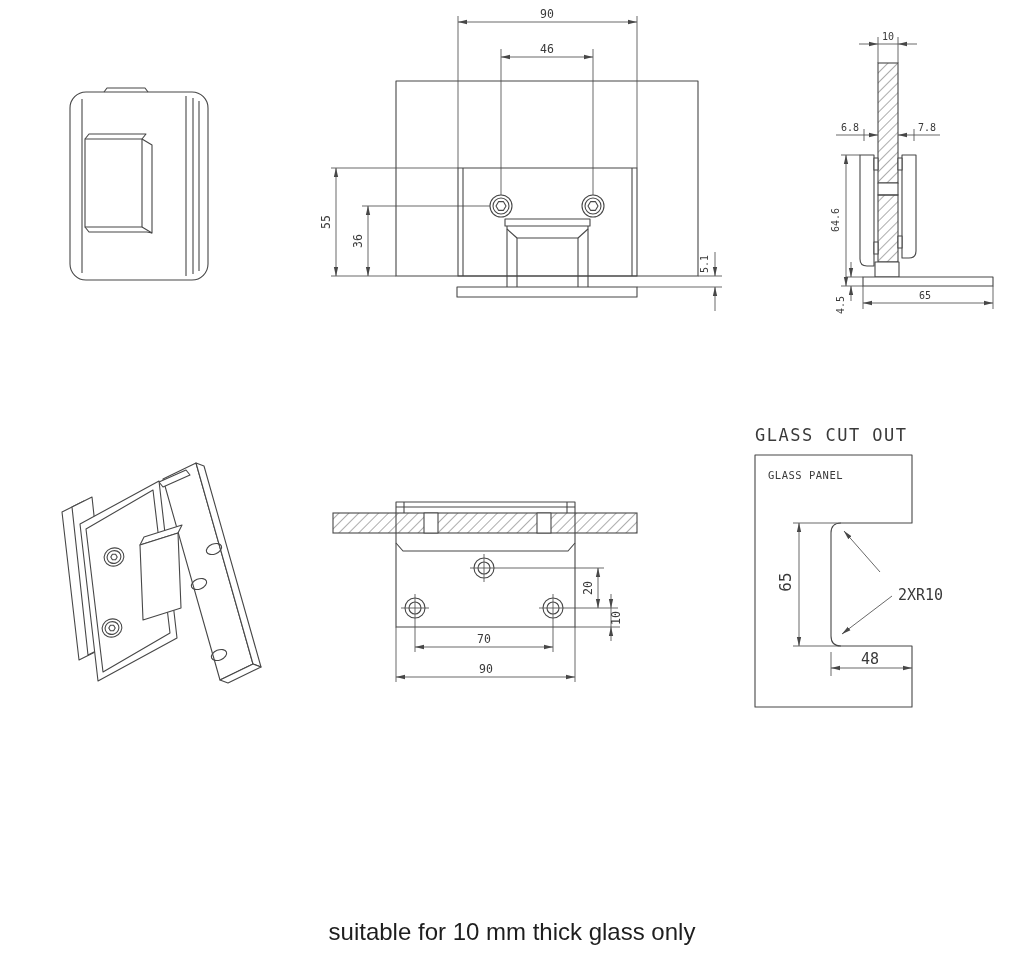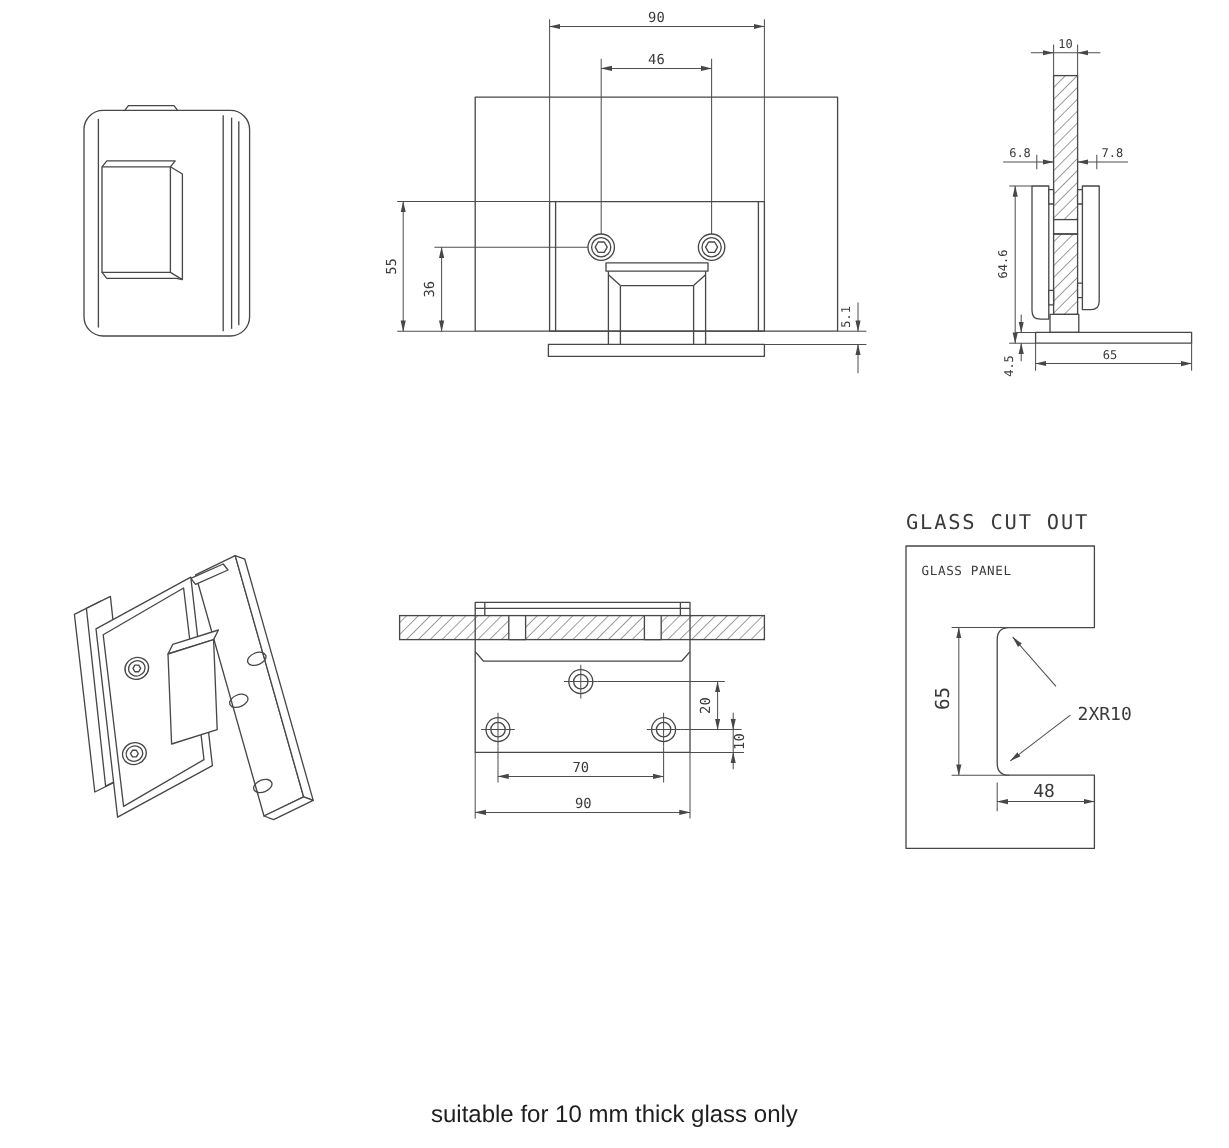--- a/index.html
+++ b/index.html
@@ -13,21 +13,21 @@
   text{fill:#3a3a3a;font-family:"DejaVu Sans Mono", monospace;}
   .t11{font-size:11.5px;}
   .t10{font-size:10px;}
   .t15{font-size:15px;}
   .t16{font-size:16px;}
   .title-cad{font-size:17px;letter-spacing:1.5px;}
   .small-cad{font-size:10.5px;letter-spacing:0.5px;}
   .note1{position:absolute;left:0;top:860px;width:1024px;text-align:center;
          font-family:"Liberation Serif", serif;font-size:27px;color:#1e1e1e;white-space:nowrap;}
   .note2{position:absolute;left:0;top:918px;width:1024px;text-align:center;
-         font-family:"Liberation Sans", sans-serif;font-size:20px;color:#1e1e1e;}
+         font-family:"Liberation Sans", sans-serif;font-size:24px;color:#1e1e1e;}
 </style>
 </head>
 <body>
 
 <div class="canvas">
 <svg width="1024" height="957" viewBox="0 0 1024 957">
   <defs>
     <pattern id="hatch" patternUnits="userSpaceOnUse" width="7" height="7" patternTransform="rotate(45)">
       <line x1="0" y1="0" x2="0" y2="7" stroke="#4a4a4a" stroke-width="0.9"></line>
     </pattern>

